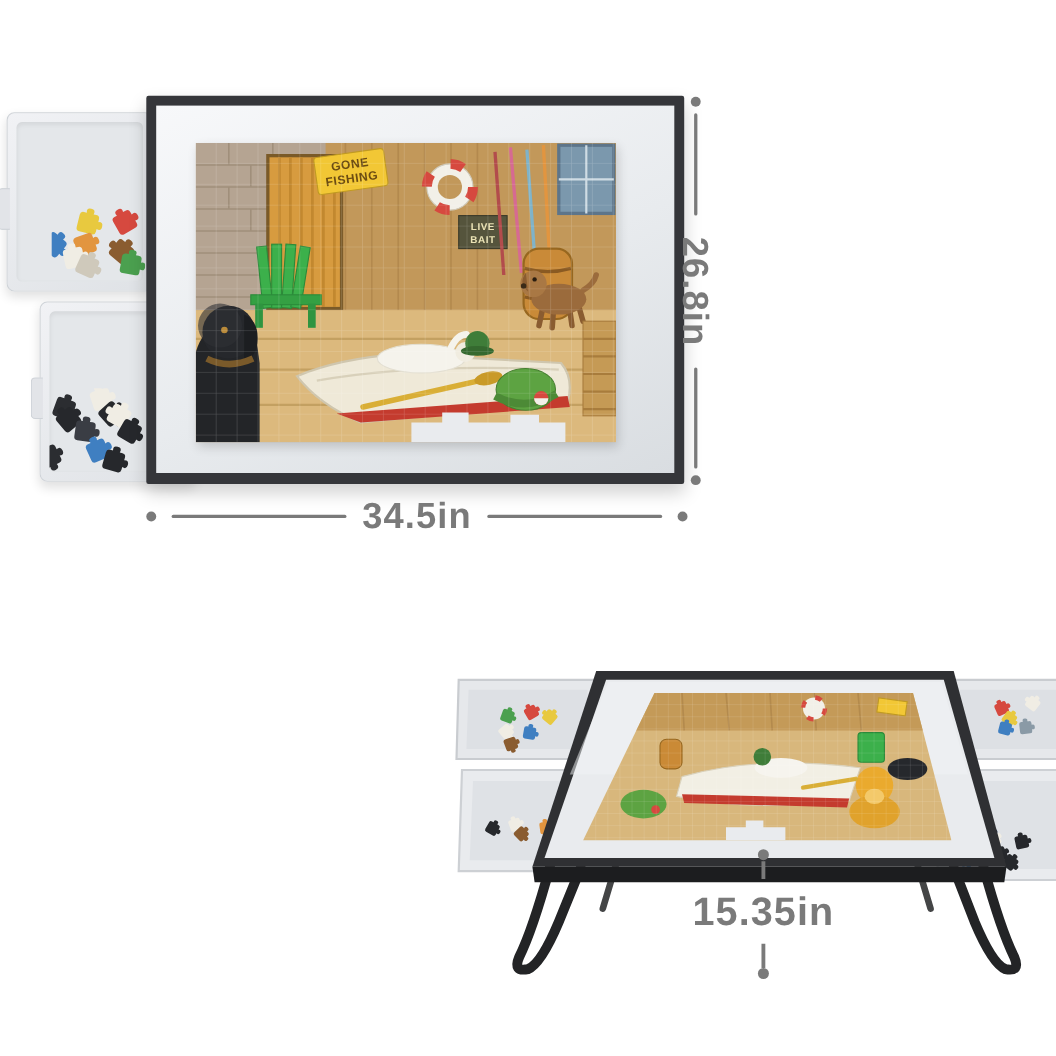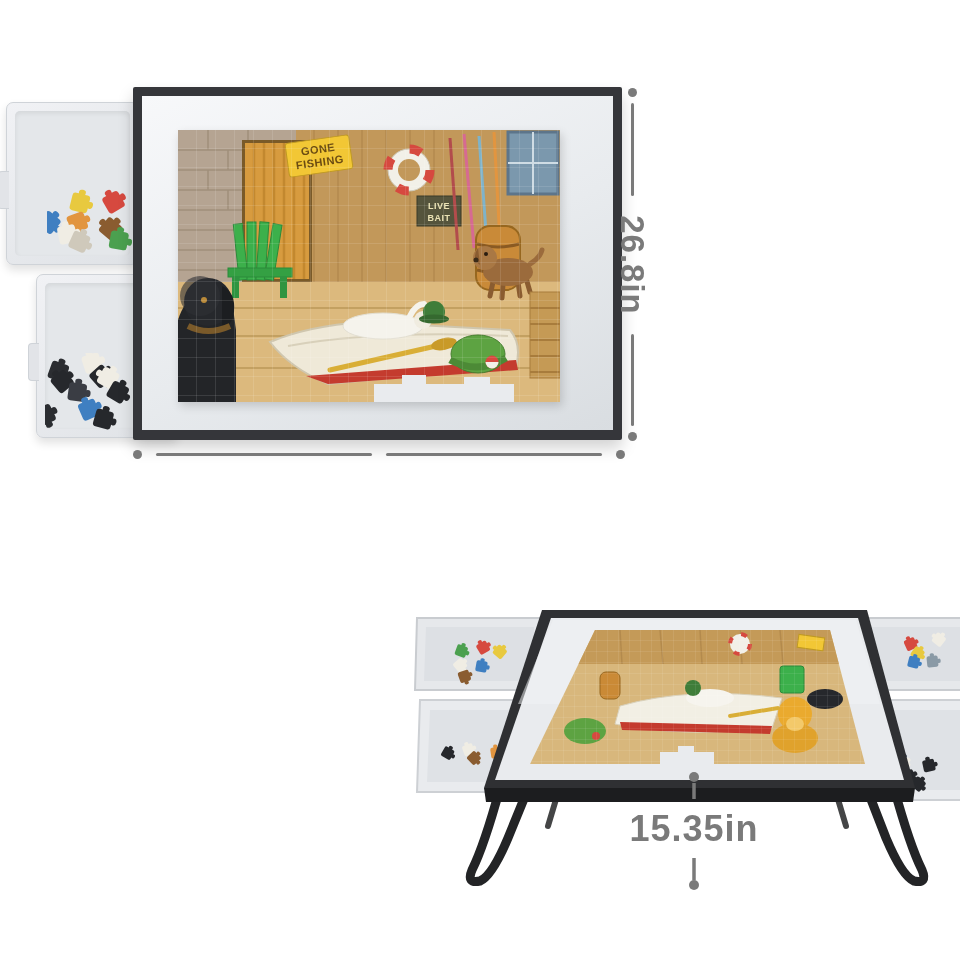--- a/index.html
+++ b/index.html
@@ -204,20 +204,21 @@
       <div class="vlabel-box">
           <span class="dim-label rot90">26.8in</span>
         </div>
       <div class="vline"></div>
       <div class="dot"></div>
     </div>
 
     <div class="dim-h">
       <div class="dot"></div>
       <div class="hline"></div>
+      <span class="dim-label">34.5in</span>
       <div class="hline"></div>
       <div class="dot"></div>
     </div>
   </section>
 
   <section class="panel" style="left:690px;top:100px;width:245px;height:325px;">
     
   </section>
 
   <section class="panel" style="left:0;top:538px;width:400px;height:422px;">

